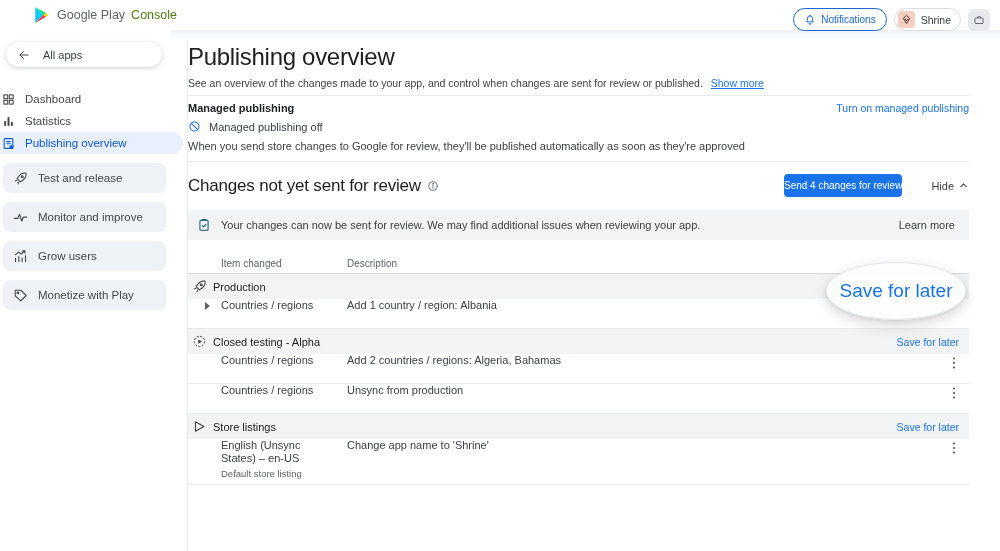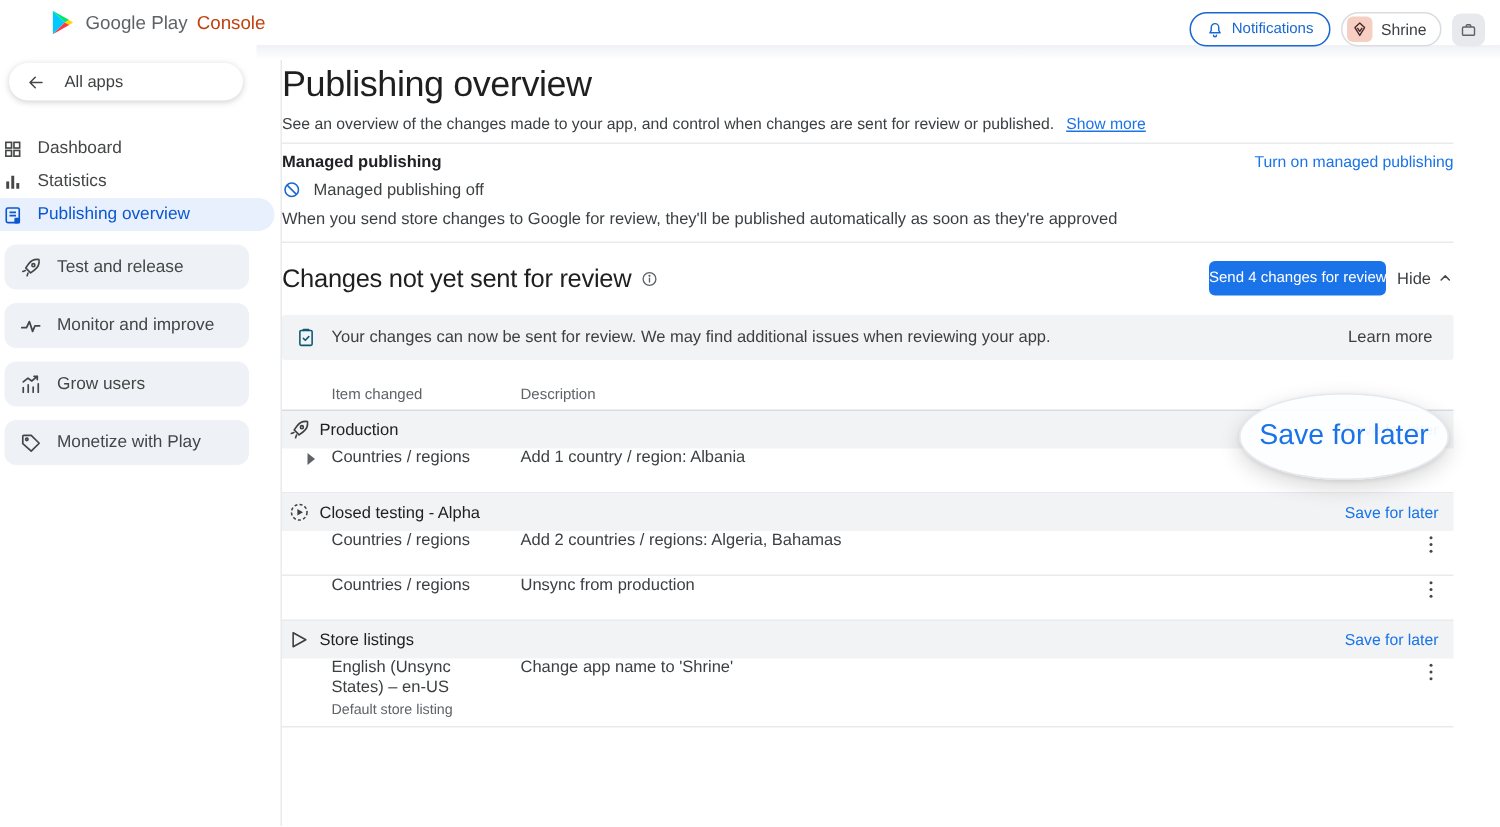--- a/index.html
+++ b/index.html
@@ -4,21 +4,21 @@
 <style>
   * { box-sizing: border-box; margin: 0; padding: 0; }
   html,body { background:#fff; }
   .app{position:relative;width:1000px;height:551px;background:#fff;overflow:hidden;
        font-family:"Liberation Sans","DejaVu Sans",sans-serif;color:#3c4043;}
 
   
   .topbar{position:absolute;top:0;left:0;right:0;height:30px;background:#fff;z-index:10;}
   .brand{position:absolute;left:33px;top:0;height:30px;display:flex;align-items:center;gap:6px;}
   .brand-gp{font-size:12.5px;font-weight:500;color:#5f6368;}
-  .brand-console{font-size:12.5px;font-weight:500;color:#c2410c;}
+  .brand-console{font-size:12.5px;font-weight:500;color:#4d7c0f;}
   .topbar-right{position:absolute;right:10px;top:8px;display:flex;align-items:center;gap:7px;}
   .notif-btn{height:23px;border:1px solid #1967d2;border-radius:12px;display:flex;align-items:center;
              gap:5px;padding:0 10px;color:#1967d2;font-size:10px;font-weight:500;background:#fff;cursor:pointer;}
   .app-switcher{height:23px;border:1px solid #dadce0;border-radius:12px;display:flex;align-items:center;
                 gap:6px;padding:0 9px 0 3px;font-size:10.5px;font-weight:500;color:#3c4043;background:#fff;cursor:pointer;}
   .app-icon{width:17px;height:17px;border-radius:4px;background:#f6cfc2;display:flex;align-items:center;justify-content:center;}
   .avatar{width:22px;height:22px;border-radius:6px;background:#e7e9ec;display:flex;align-items:center;justify-content:center;cursor:pointer;}
 
   
   .sidebar{position:absolute;top:40px;left:0;width:188px;bottom:0;border-right:1px solid #e8eaed;background:#fff;z-index:5;}
@@ -49,21 +49,21 @@
   .mp-action{font-size:10.5px;font-weight:500;}
   .mp-status{display:flex;align-items:center;gap:8px;margin-top:6px;font-size:11px;color:#3c4043;}
   .mp-desc{margin-top:7px;font-size:11px;color:#3c4043;}
 
   .changes-head{display:flex;align-items:center;margin-top:12px;height:23px;}
   .changes-title{font-size:17px;font-weight:500;letter-spacing:-.2px;color:#1f1f1f;}
   .info-ic{margin-left:6px;display:flex;}
   .head-actions{margin-left:auto;display:flex;align-items:center;}
   .send-btn{height:23px;padding:0 0;background:#1a73e8;color:#fff;border:none;border-radius:4px;
             font-size:10px;font-weight:500;font-family:inherit;cursor:pointer;}
-  .hide-btn{display:flex;align-items:center;gap:4px;margin-left:7px;font-size:11px;color:#3c4043;cursor:pointer;}
+  .hide-btn{display:flex;align-items:center;gap:4px;margin-left:29px;font-size:11px;color:#3c4043;cursor:pointer;}
 
   .banner{margin-top:13px;height:30px;background:#f1f3f4;border-radius:2px;display:flex;align-items:center;
           padding:0 14px 0 9px;gap:10px;font-size:11px;color:#3c4043;}
   .learn-more{margin-left:auto;color:#3c4043;cursor:pointer;}
 
   .table{margin-top:13px;}
   .thead{display:flex;align-items:center;height:21px;border-bottom:1px solid #dadce0;font-size:10px;color:#5f6368;}
   .c1{flex:0 0 159px;padding-left:33px;position:relative;}
   .c2{flex:1;min-width:0;}
   .c3{flex:0 0 30px;display:flex;justify-content:center;}

